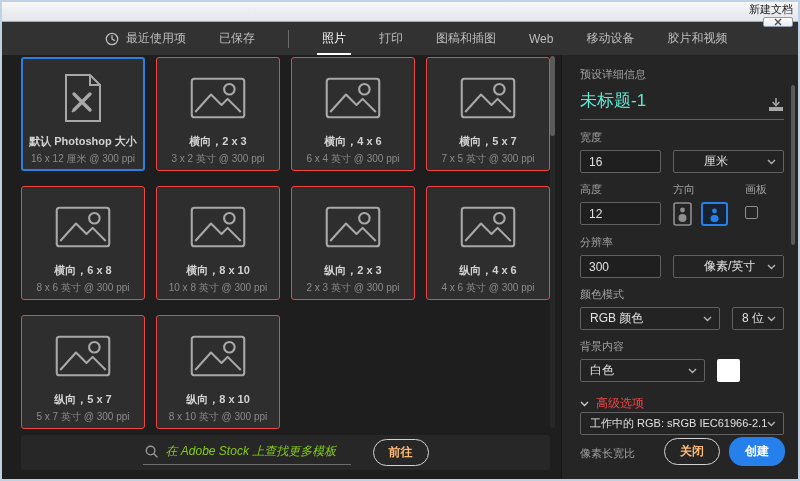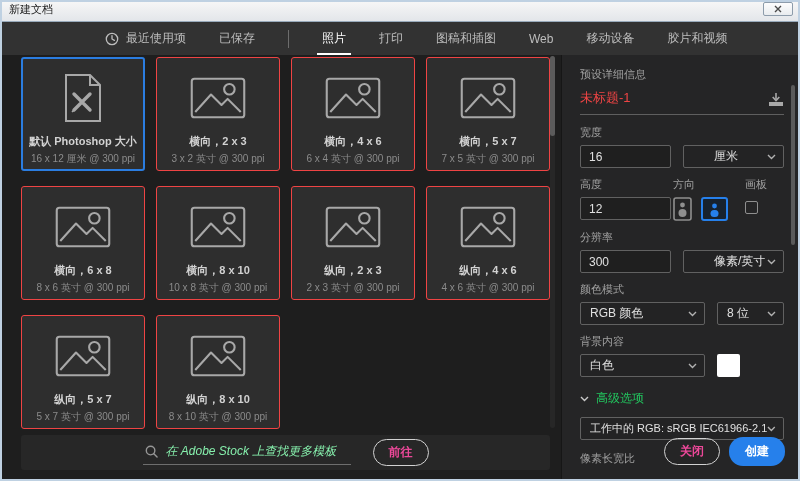--- a/index.html
+++ b/index.html
@@ -7,22 +7,22 @@
   .window {
     width:800px; height:481px; position:relative;
     background:#1e1e1e;
     border:2px solid #bfd1e2;
     box-shadow: inset 0 0 0 1px #7e97ad, 0 0 0 1px #5a7188;
     overflow:hidden;
   }
   
   .titlebar {
     height:20px; background:linear-gradient(#f6f6f6,#e3e6ea);
-    display:flex; align-items:flex-start; justify-content:space-between;
-    padding:0 5px 0 7px; border-bottom:1px solid #98aabb;
+    display:flex; align-items:flex-end; justify-content:space-between;
+    padding:0 5px 0 7px; border-bottom:1px solid #98aabb;flex-direction:column;
   }
   .titlebar-text { font-size:11px; color:#1c1c1c; }
   .close-btn {
     width:30px; height:14px; background:linear-gradient(#fdfdfd,#e9ecef);
     border:1px solid #8d9cab; border-radius:2px;
     display:flex; align-items:center; justify-content:center; cursor:pointer;
   }
   .close-btn svg { display:block; }
   
   .tabbar {
@@ -55,58 +55,58 @@
   .card-sub { margin-top:3px; font-size:10px; color:#8b8b8b; white-space:nowrap; }
   
   .left-scroll { position:absolute; top:1px; right:6px; width:5px; height:372px; background:#272727; border-radius:3px; }
   .left-thumb { width:5px; height:80px; background:#5b5b5b; border-radius:3px; }
   
   .searchbar {
     margin-top:6px; width:529px; height:35px; background:#272727; border-radius:3px;
     display:flex; align-items:center; justify-content:center; gap:22px;
   }
   .search-field { display:flex; align-items:center; gap:8px; border-bottom:1px solid #6e6e6e; padding:2px 4px 4px 2px; min-width:208px; cursor:text; }
-  .search-placeholder { font-size:12px; font-style:italic; color:#86efac; white-space:nowrap; }
+  .search-placeholder { font-size:12px; font-style:italic; color:#84cc16; white-space:nowrap; }
   .pill-btn {
     background:transparent; border:1.5px solid #d2d2d2; border-radius:14px;
-    color:#ec4899; font-size:12px; font-weight:700; padding:4px 15px; cursor:pointer;
+    color:#fdba74; font-size:12px; font-weight:700; padding:4px 15px; cursor:pointer;
     font-family:inherit; white-space:nowrap;
   }
   
   .panel {
     width:237px; background:#252526; border-left:1px solid #161616;
     position:relative; padding:12px 14px 12px 18px; color:#dcdcdc;
   }
   .panel-label { font-size:11px; color:#a0a0a0; margin-bottom:5px; white-space:nowrap; }
   .doc-name-row {
     display:flex; align-items:flex-end; justify-content:space-between;
     border-bottom:1px solid #5f5f5f; padding-bottom:7px; margin-top:7px; margin-bottom:10px;
   }
-  .doc-name { font-size:13px; color:#ef4444; }
+  .doc-name { font-size:17px; color:#5eead4; }
   .field-group { margin-bottom:9px; }
   .row { display:flex; gap:12px; }
   .tbox {
     background:#1f1f1f; border:1px solid #616161; border-radius:2px;
     height:23px; display:flex; align-items:center; padding:0 8px;
     font-size:12px; color:#e0e0e0; cursor:text;
   }
   .sbox {
     background:#232324; border:1px solid #616161; border-radius:2px;
     height:23px; display:flex; align-items:center; justify-content:space-between;
     padding:0 7px 0 9px; font-size:12px; color:#e0e0e0; cursor:pointer; white-space:nowrap;
   }
-  .w80 { width:91px; }
+  .w80 { width:81px; }
   .w100 { width:104px; flex:1;padding-left:30px; }
   .trio { display:flex; }
   .trio .c1 { width:93px; }
   .trio .c2 { width:72px; }
   .orient { display:flex; gap:9px; align-items:center; }
   .orient-btn { display:flex; align-items:center; justify-content:center; cursor:pointer; }
   .checkbox { width:13px; height:13px; border:1.5px solid #8f8f8f; border-radius:2px; margin-top:4px; cursor:pointer; }
-  .advanced { display:flex; align-items:center; gap:7px; font-size:12px; color:#22c55e; margin:13px 0 10px; cursor:pointer; }
+  .advanced { display:flex; align-items:center; gap:7px; font-size:12px; color:#ef4444; margin:13px 0 0; cursor:pointer; }
   .swatch { width:23px; height:23px; background:#ffffff; border-radius:2px; cursor:pointer; }
   .panel-scroll { position:absolute; top:30px; right:3px; width:4px; height:160px; background:#5a5a5a; border-radius:2px; }
   .footer { position:absolute; right:13px; bottom:13px; display:flex; gap:9px; align-items:center; }
   .create-btn {
     border:none; border-radius:14px; color:#ffffff; font-size:12px; font-weight:700;
     padding:6px 16px; cursor:pointer; font-family:inherit; white-space:nowrap;
   }
 </style>
 </head>
 <body>
@@ -362,21 +362,21 @@
             <svg width="9" height="6" viewBox="0 0 9 6">
                 <path d="M1 1 L4.5 4.5 L8 1" fill="none" stroke="#b2b2b2" stroke-width="1.4"></path>
               </svg>
           </div>
         </div>
       </div>
 
       <div class="field-group">
         <div class="panel-label">颜色模式</div>
         <div class="row">
-          <div class="sbox" style="width:125px">
+          <div class="sbox" style="width:140px">
             <span>RGB 颜色</span>
             <svg width="9" height="6" viewBox="0 0 9 6">
                 <path d="M1 1 L4.5 4.5 L8 1" fill="none" stroke="#b2b2b2" stroke-width="1.4"></path>
               </svg>
           </div>
           <div class="sbox" style="flex:1">
             <span>8 位</span>
             <svg width="9" height="6" viewBox="0 0 9 6">
                 <path d="M1 1 L4.5 4.5 L8 1" fill="none" stroke="#b2b2b2" stroke-width="1.4"></path>
               </svg>

